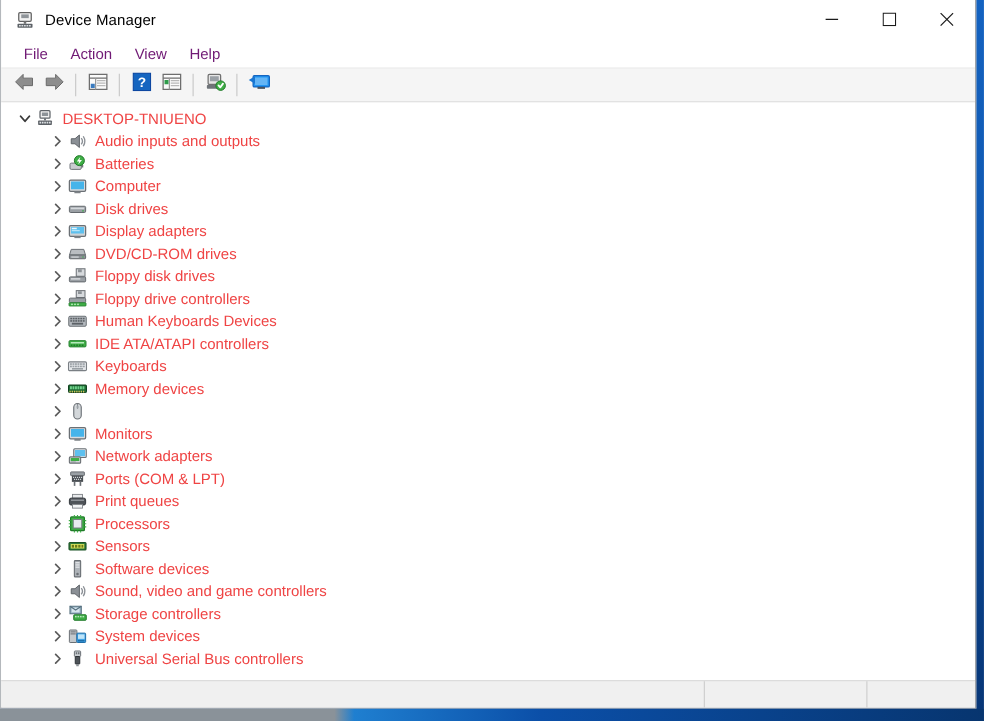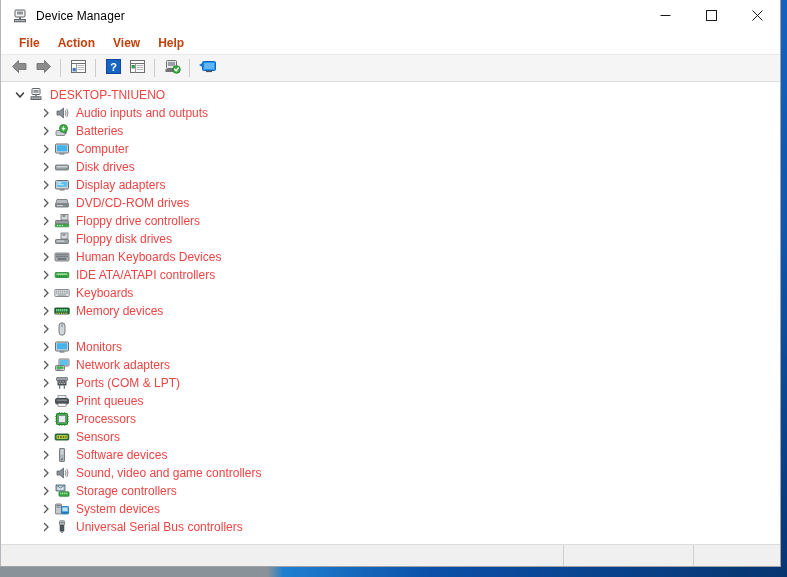--- a/index.html
+++ b/index.html
@@ -85,25 +85,24 @@
     height: 22px;
     min-height: 22px;
     background: #ffffff;
     display: flex;
     align-items: center;
     padding-left: 9px;
     border-bottom: 1px solid #e8e8e8;
   }
   .menu-item {
     font-size: 12px;
-    color: #c2410c;
+    color: #701a75;
     padding: 2px 9px 3px 9px;
     white-space: nowrap;
     cursor: default;
-    font-weight: bold;
   }
 
   
   #toolbar {
     height: 27px;
     min-height: 27px;
     background: #f5f5f5;
     border-bottom: 1px solid #dcdcdc;
     display: flex;
     align-items: center;
@@ -466,47 +465,47 @@
       </div>
 
       <div class="tree-row child">
         <span class="twisty">
           <svg width="10" height="10" viewBox="0 0 10 10">
               <path d="M3.5 1.5 L7 5 L3.5 8.5" fill="none" stroke="#5a5a5a" stroke-width="1.4" stroke-linecap="round" stroke-linejoin="round"></path>
             </svg>
         </span>
         <span class="node-icon">
           <svg width="16" height="16" viewBox="0 0 16 16">
+            <rect x="7" y="2" width="7" height="6" fill="#d7dadd" stroke="#6b7075" stroke-width="0.8"></rect>
+            <rect x="8.4" y="2.4" width="3" height="2.4" fill="#8d9297"></rect>
+            <rect x="1.5" y="8.5" width="13" height="4" rx="0.8" fill="#9a9fa4" stroke="#64696e" stroke-width="0.8"></rect>
+            <rect x="2.8" y="9.5" width="7.4" height="1.2" fill="#d6d9dc"></rect>
+          </svg>
+        </span>
+        <span class="node-label">Floppy disk drives</span>
+      </div>
+
+      <div class="tree-row child">
+        <span class="twisty">
+          <svg width="10" height="10" viewBox="0 0 10 10">
+              <path d="M3.5 1.5 L7 5 L3.5 8.5" fill="none" stroke="#5a5a5a" stroke-width="1.4" stroke-linecap="round" stroke-linejoin="round"></path>
+            </svg>
+        </span>
+        <span class="node-icon">
+          <svg width="16" height="16" viewBox="0 0 16 16">
             <rect x="7" y="1.5" width="7" height="5.5" fill="#d7dadd" stroke="#6b7075" stroke-width="0.8"></rect>
             <rect x="8.4" y="2" width="3" height="2.2" fill="#8d9297"></rect>
             <rect x="1.5" y="7.5" width="13" height="3.6" rx="0.8" fill="#9a9fa4" stroke="#64696e" stroke-width="0.8"></rect>
             <rect x="1.2" y="11.2" width="13.6" height="2.6" rx="0.5" fill="#3fae46" stroke="#2a8434" stroke-width="0.7"></rect>
             <rect x="3" y="11.9" width="1.2" height="1.2" fill="#c9f0cd"></rect>
             <rect x="5.4" y="11.9" width="1.2" height="1.2" fill="#c9f0cd"></rect>
             <rect x="7.8" y="11.9" width="1.2" height="1.2" fill="#c9f0cd"></rect>
           </svg>
         </span>
         <span class="node-label">Floppy drive controllers</span>
-      </div>
-
-      <div class="tree-row child">
-        <span class="twisty">
-          <svg width="10" height="10" viewBox="0 0 10 10">
-              <path d="M3.5 1.5 L7 5 L3.5 8.5" fill="none" stroke="#5a5a5a" stroke-width="1.4" stroke-linecap="round" stroke-linejoin="round"></path>
-            </svg>
-        </span>
-        <span class="node-icon">
-          <svg width="16" height="16" viewBox="0 0 16 16">
-            <rect x="7" y="2" width="7" height="6" fill="#d7dadd" stroke="#6b7075" stroke-width="0.8"></rect>
-            <rect x="8.4" y="2.4" width="3" height="2.4" fill="#8d9297"></rect>
-            <rect x="1.5" y="8.5" width="13" height="4" rx="0.8" fill="#9a9fa4" stroke="#64696e" stroke-width="0.8"></rect>
-            <rect x="2.8" y="9.5" width="7.4" height="1.2" fill="#d6d9dc"></rect>
-          </svg>
-        </span>
-        <span class="node-label">Floppy disk drives</span>
       </div>
 
       <div class="tree-row child">
         <span class="twisty">
           <svg width="10" height="10" viewBox="0 0 10 10">
               <path d="M3.5 1.5 L7 5 L3.5 8.5" fill="none" stroke="#5a5a5a" stroke-width="1.4" stroke-linecap="round" stroke-linejoin="round"></path>
             </svg>
         </span>
         <span class="node-icon">
           <svg width="16" height="16" viewBox="0 0 16 16">

